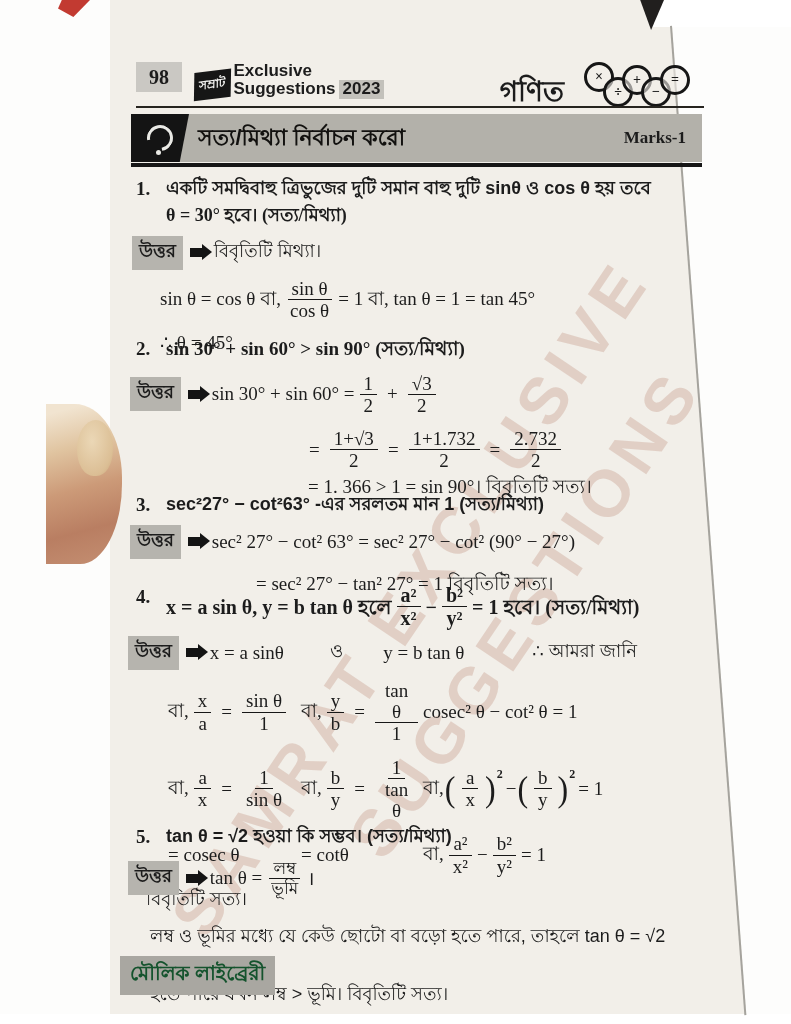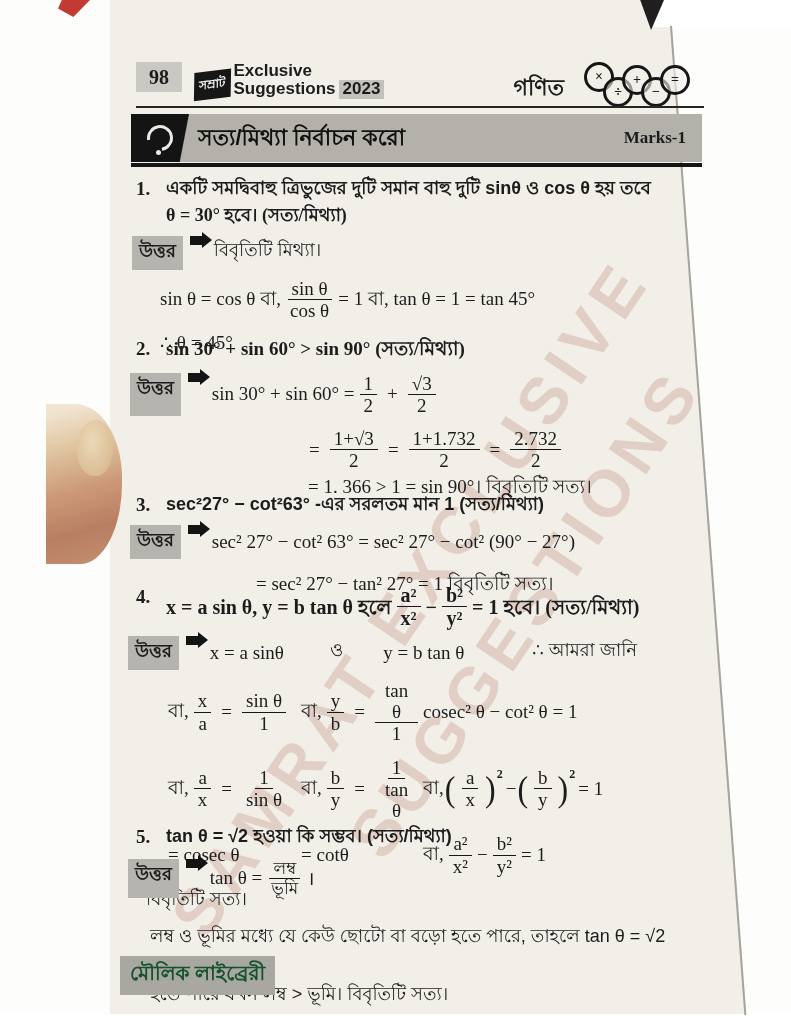--- a/index.html
+++ b/index.html
@@ -39,21 +39,21 @@
 
   
   .hdr{position:absolute;left:136px;top:62px;width:566px;display:flex;align-items:flex-start;}
   .pageno{background:#cac8c3;padding:4px 13px 3px;font-weight:700;font-size:20px;
     font-family:"Liberation Serif",serif;}
   .brand{display:flex;align-items:flex-start;margin-left:12px;}
   .badge{background:#161616;color:#f4f4f2;font-size:12px;font-weight:700;padding:4px 5px;
     transform:rotate(-7deg) skewX(-8deg);margin-top:9px;}
   .brandtext{margin-left:3px;font-weight:700;font-size:17px;line-height:1.08;}
   .year{display:inline-block;background:#c3c1bb;padding:0 4px;margin-left:3px;}
-  .subject{margin-left:auto;font-weight:700;font-size:22px;margin-top:8px;}
+  .subject{margin-left:auto;font-weight:700;font-size:28px;margin-top:8px;}
   .rings{position:relative;width:118px;height:48px;margin-left:20px;flex:none;}
   .ring{position:absolute;width:24px;height:24px;border:3px solid #161616;border-radius:50%;
     display:flex;align-items:center;justify-content:center;
     font-weight:700;font-size:14px;font-family:"Liberation Serif",serif;background:rgba(242,239,233,.6);}
   .r1{left:0;top:3;} .r2{left:19px;top:15px;} .r3{left:38px;top:3px;} .r4{left:57px;top:15px;} .r5{left:76px;top:3px;}
   .hdr-rule{position:absolute;left:136px;top:106px;width:568px;height:2px;background:#26241f;}
 
   
   .secbar{position:absolute;left:131px;top:114px;width:571px;height:48px;background:#b3b1aa;
     display:flex;align-items:center;}
@@ -71,21 +71,21 @@
   .anslbl{display:inline-block;background:#b6b4ae;font-weight:700;font-size:18px;
     padding:1px 7px 2px;flex:none;}
   .ansarrow{display:inline-block;position:relative;width:12px;height:9px;background:#141414;
     margin:0 12px 0 7px;flex:none;}
   .ansarrow::after{content:"";position:absolute;left:12px;top:-4px;width:0;height:0;
     border-top:8.5px solid transparent;border-bottom:8.5px solid transparent;border-left:10px solid #141414;}
 
   .blk{position:absolute;left:136px;width:566px;}
   .qrow{display:flex;align-items:flex-start;font-weight:700;font-size:18px;line-height:1.4;}
   .qnum{width:30px;flex:none;font-family:"Liberation Serif",serif;font-size:19px;}
-  .arow{display:flex;}
+  .arow{display:flex;align-items:center;}
   .mrow{display:flex;align-items:center;font-family:"Liberation Serif",serif;font-size:19px;}
   .btxt{font-size:18px;}
   .frac{display:inline-flex;flex-direction:column;align-items:center;text-align:center;
     line-height:1.12;margin:0 5px;font-family:"Liberation Serif",serif;}
   .frac .num{border-bottom:1.6px solid #171717;padding:0 4px;}
   .frac .den{padding:0 4px;}
   .sp{margin:0 5px;}
   .bigp{font-size:32px;font-family:"Liberation Serif",serif;line-height:1;transform:scaleY(1.12);margin:0 1px;}
   .psup{font-size:12px;font-weight:700;font-family:"Liberation Serif",serif;
     position:relative;top:-14px;margin-right:3px;}

